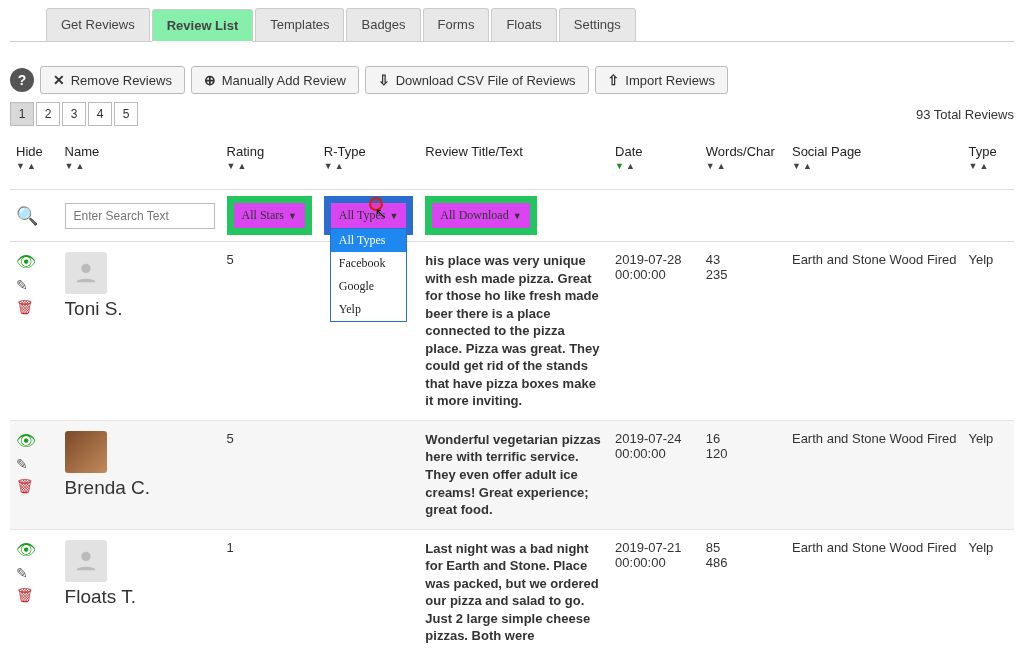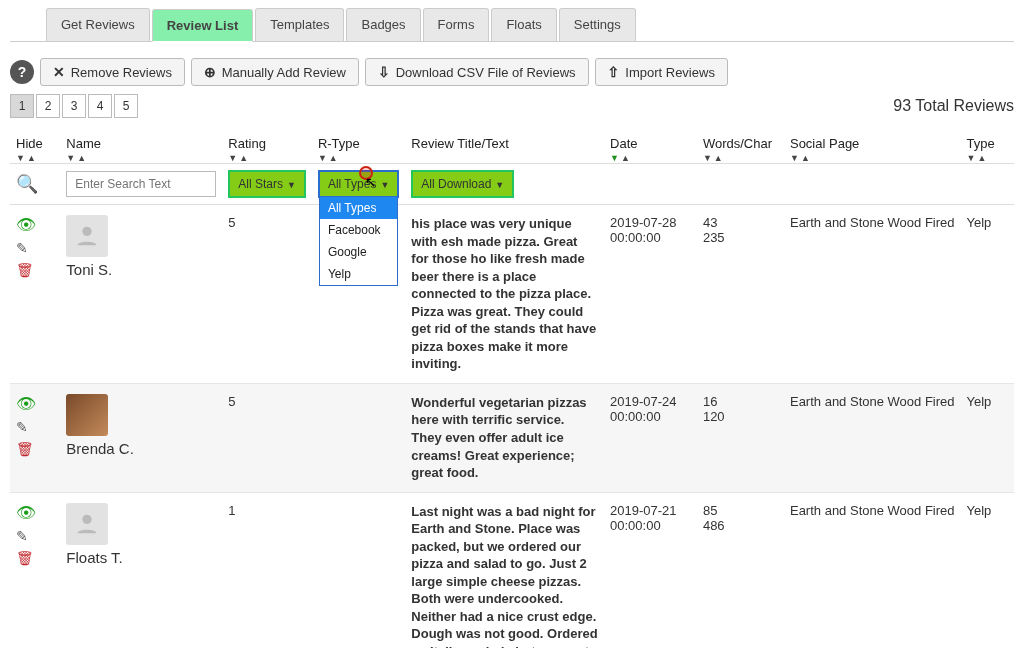--- a/index.html
+++ b/index.html
@@ -1,53 +1,53 @@
 <!DOCTYPE html>
 <html><head>
 <meta charset="utf-8">
 <style>
 * { box-sizing: border-box; margin: 0; padding: 0; }
 body { font-family: Arial, Helvetica, sans-serif; font-size: 13px; color: #333; background: #fff; padding: 8px 10px; width: 1024px; }
-.tabs { display: flex; gap: 2px; border-bottom: 1px solid #ccc; margin-bottom: 16px; padding-left: 36px; }
+.tabs { display: flex; gap: 2px; border-bottom: 1px solid #ccc; margin-bottom: 24px; padding-left: 36px; }
 .tab { padding: 8px 14px; background: #e8e8e8; border: 1px solid #ccc; border-bottom: none; font-size: 13px; color: #444; cursor: pointer; border-radius: 3px 3px 0 0; }
 .tab.active { background: #86efac; font-weight: bold; position: relative; top: 1px; border-bottom: 1px solid #fff; }
 .toolbar { display: flex; align-items: center; gap: 6px; margin-bottom: 8px; }
 .toolbar .help { width: 24px; height: 24px; border-radius: 50%; background: #555; color: #fff; display: flex; align-items: center; justify-content: center; font-weight: bold; font-size: 14px; cursor: pointer; }
 .toolbar .btn { display: flex; align-items: center; gap: 6px; padding: 5px 12px; background: #f4f4f4; border: 1px solid #bbb; border-radius: 3px; cursor: pointer; font-size: 13px; color: #333; }
 .toolbar .btn .ico { font-size: 14px; font-weight: bold; }
 .pager-row { display: flex; align-items: center; margin-bottom: 10px; }
 .pager { display: flex; gap: 2px; }
 .pager .pg { width: 24px; height: 24px; display: flex; align-items: center; justify-content: center; border: 1px solid #bbb; background: #fff; font-size: 12px; cursor: pointer; }
 .pager .pg.active { background: #d8d8d8; }
-.total { margin-left: auto; font-size: 16px; color: #333; }
+.total { margin-left: auto; font-size: 13px; color: #333; }
 table.grid { width: 100%; border-collapse: collapse; }
-table.grid th { text-align: left; font-weight: normal; font-size: 13px; padding: 8px 6px 0 6px; vertical-align: top; position: relative; color: #222; }
+table.grid th { text-align: left; font-weight: normal; font-size: 13px; padding: 8px 6px 18px 6px; vertical-align: top; position: relative; color: #222; }
 table.grid th .sort { display: block; font-size: 9px; letter-spacing: 2px; color: #444; margin-top: 2px; }
 table.grid th.date .sort .up { color: #1a8f1a; }
 table.grid tr.filter-row td { padding: 6px; border-top: 1px solid #ddd; border-bottom: 1px solid #ddd; background: #fff; }
 .filter-row .mag { font-size: 18px; font-weight: bold; }
 .filter-row input[type=text] { width: 150px; padding: 5px 8px; border: 1px solid #bbb; font-size: 12px; color: #888; }
-.filter-row .sel { display: inline-block; padding: 5px 8px; border: 2px solid #22c55e; background: #84cc16; font-size: 12px; cursor: pointer; white-space: nowrap; position: relative; }
+.filter-row .sel { display: inline-block; padding: 5px 8px; border: 7px solid #22c55e; background: #d946ef; font-size: 12px; cursor: pointer; white-space: nowrap; position: relative; font-family: Liberation Serif, serif; }
 .filter-row .sel .caret { font-size: 9px; margin-left: 4px; }
 .filter-row .sel.open { border-color: #2a6dcc; }
 .dropdown { position: absolute; top: 100%; left: -1px; right: -1px; border: 1px solid #2a6dcc; background: #fff; z-index: 50; min-width: 100%; }
 .dropdown .opt { padding: 4px 8px; font-size: 12px; cursor: pointer; color: #222; text-align: left; }
 .dropdown .opt.hi { background: #1e87f0; color: #fff; }
 .cursor-dot { position: absolute; top: -6px; left: 50%; width: 14px; height: 14px; border: 2px solid #c21; border-radius: 50%; background: rgba(255,0,0,.2); pointer-events: none; }
 .cursor-arrow { position: absolute; top: 2px; left: 58%; font-size: 14px; pointer-events: none; color: #000; }
 table.grid tbody tr.row td { padding: 10px 6px; vertical-align: top; border-bottom: 1px solid #e5e5e5; font-size: 13px; }
 table.grid tbody tr.row:nth-child(odd) { background: #f6f6f6; }
 .actions { display: flex; flex-direction: column; gap: 6px; align-items: flex-start; }
 .actions .eye { color: #1a9e1a; font-size: 16px; cursor: pointer; }
 .actions .edit { color: #555; font-size: 14px; cursor: pointer; }
 .actions .trash { color: #c1272d; font-size: 14px; cursor: pointer; }
 .avatar { width: 42px; height: 42px; background: #e2e2e2; border-radius: 3px; display: flex; align-items: center; justify-content: center; color: #bbb; margin-bottom: 4px; overflow: hidden; }
 .avatar.photo { background: linear-gradient(135deg,#7a4a2a,#c38a5a); }
 .avatar svg { width: 28px; height: 28px; fill: #bbb; }
-.name { font-size: 15px; color: #333; }
+.name { font-size: 19px; color: #333; }
 .review-text { max-width: 220px; line-height: 1.35; font-weight: bold; }
 .col-date, .col-wc, .col-social, .col-type { white-space: nowrap; }
 th:nth-child(1),td.c1{width:56px}th:nth-child(2),td.c2{width:90px}th:nth-child(3),td.c3{width:70px}th:nth-child(4),td.c4{width:80px}th:nth-child(5),td.c5{width:240px}th:nth-child(6),td.c6{width:100px}th:nth-child(7),td.c7{width:90px}th:nth-child(8),td.c8{width:130px}th:nth-child(9),td.c9{width:60px}
 </style>
 </head>
 <body>
 
 <div class="tabs" id="tabs">
     <div class="tab">Get Reviews</div>
     <div class="tab active">Review List</div>

